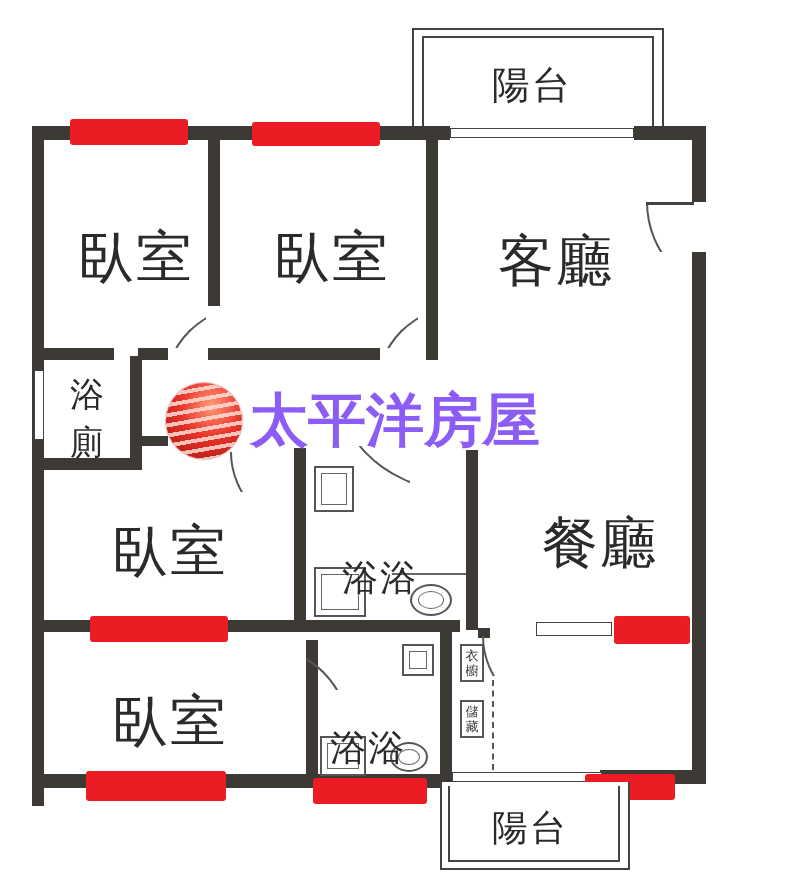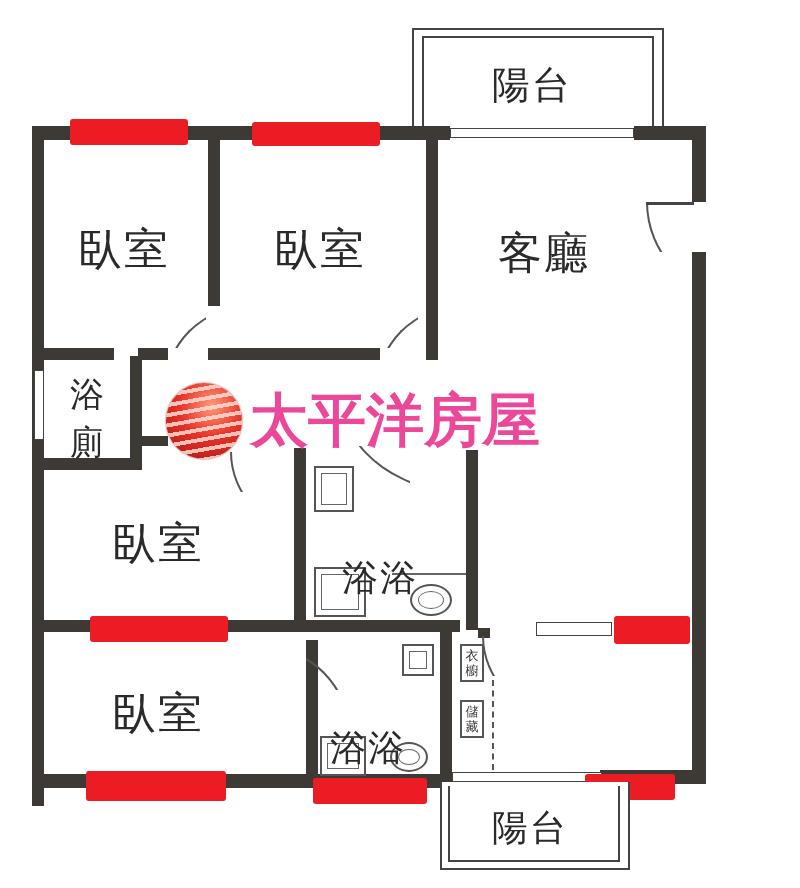--- a/index.html
+++ b/index.html
@@ -1,36 +1,36 @@
 <!DOCTYPE html>
 <html><head>
 <meta charset="utf-8">
 <style>
   html, body { margin:0; padding:0; background:#ffffff; }
   body { width:800px; height:888px; position:relative; overflow:hidden; font-family:"DejaVu Sans", sans-serif; }
   .plan { position:absolute; left:0; top:0; width:800px; height:888px; }
   .wall { position:absolute; background:#3d3a36; }
   .win  { position:absolute; background:#ec1c24; border-radius:3px; }
   .thin { position:absolute; border:2px solid #444; background:#fff; box-sizing:border-box; }
-  .label { position:absolute; color:#2a2a2a; font-family:"DejaVu Serif", serif; font-size:44px; letter-spacing:2px; white-space:nowrap; }
+  .label { position:absolute; color:#2a2a2a; font-family:"DejaVu Serif", serif; font-size:56px; letter-spacing:2px; white-space:nowrap; }
   .label.sm { font-size:36px;margin-top:36px; }
   .label.v { font-size:34px; line-height:44px; width:44px; text-align:center; }
   .door-arc { position:absolute; border:2px solid #555; box-sizing:border-box; }
   .fixture { position:absolute; border:2px solid #555; box-sizing:border-box; background:#fff; }
   .fixture::after { content:""; position:absolute; left:5px; top:5px; right:5px; bottom:5px; border:1.5px solid #666; }
   .toilet { position:absolute; width:42px; height:32px; border:2px solid #555; border-radius:50%; box-sizing:border-box; }
   .toilet::after { content:""; position:absolute; left:6px; top:5px; right:6px; bottom:5px; border:1.5px solid #666; border-radius:50%; }
   .shelf { position:absolute; border:2px solid #555; box-sizing:border-box; background:#fff; color:#333; font-family:"DejaVu Serif", serif; font-size:13px; line-height:15px; text-align:center; width:24px; padding-top:2px; }
   .logo { position:absolute; left:166px; top:382px; display:flex; align-items:center; }
   .logo-ball { width:76px; height:76px; border-radius:50%;
     background:
       repeating-linear-gradient(170deg, rgba(255,220,210,0.85) 0 4px, transparent 4px 10px),
       radial-gradient(circle at 60% 30%, #ff9a7a 0%, #e8332a 45%, #a3120e 100%);
     box-shadow:0 0 2px #a3120e; }
-  .logo-text { font-family:"DejaVu Serif", serif; font-weight:bold; font-size:58px; color:#ec4899; margin-left:8px; letter-spacing:0px; }
+  .logo-text { font-family:"DejaVu Serif", serif; font-weight:bold; font-size:58px; color:#8b5cf6; margin-left:8px; letter-spacing:0px; }
   .dash { position:absolute; border-left:2px dashed #555; }
 </style>
 </head>
 <body>
 
 <div class="plan">
 
   <div class="thin" style="left:412px;top:28px;width:252px;height:104px;border-bottom:none;"></div>
   <div class="thin" style="left:422px;top:36px;width:232px;height:96px;border-bottom:none;"></div>
   <div class="label" style="left:492px;top:60px;font-size:38px;">陽台</div>
@@ -98,20 +98,21 @@
   <div class="thin" style="left:448px;top:786px;width:172px;height:76px;border-top:none;"></div>
   <div class="label" style="left:492px;top:804px;font-size:36px;">陽台</div>
 
   <div class="label" style="left:78px;top:220px;">臥室</div>
   <div class="label" style="left:274px;top:220px;">臥室</div>
   <div class="label" style="left:498px;top:224px;">客廳</div>
   <div class="label v" style="left:66px;top:372px;">浴</div>
   <div class="label v" style="left:66px;top:420px;">廁</div>
   <div class="label" style="left:112px;top:514px;">臥室</div>
   <div class="label sm" style="left:342px;top:518px;">浴浴</div>
+  <div class="label" style="left:542px;top:506px;">餐廳</div>
   <div class="label" style="left:112px;top:684px;">臥室</div>
   <div class="label sm" style="left:330px;top:688px;">浴浴</div>
 
   <div class="logo">
     <div class="logo-ball"></div>
     <div class="logo-text">太平洋房屋</div>
   </div>
 </div>
 
 </body></html>

